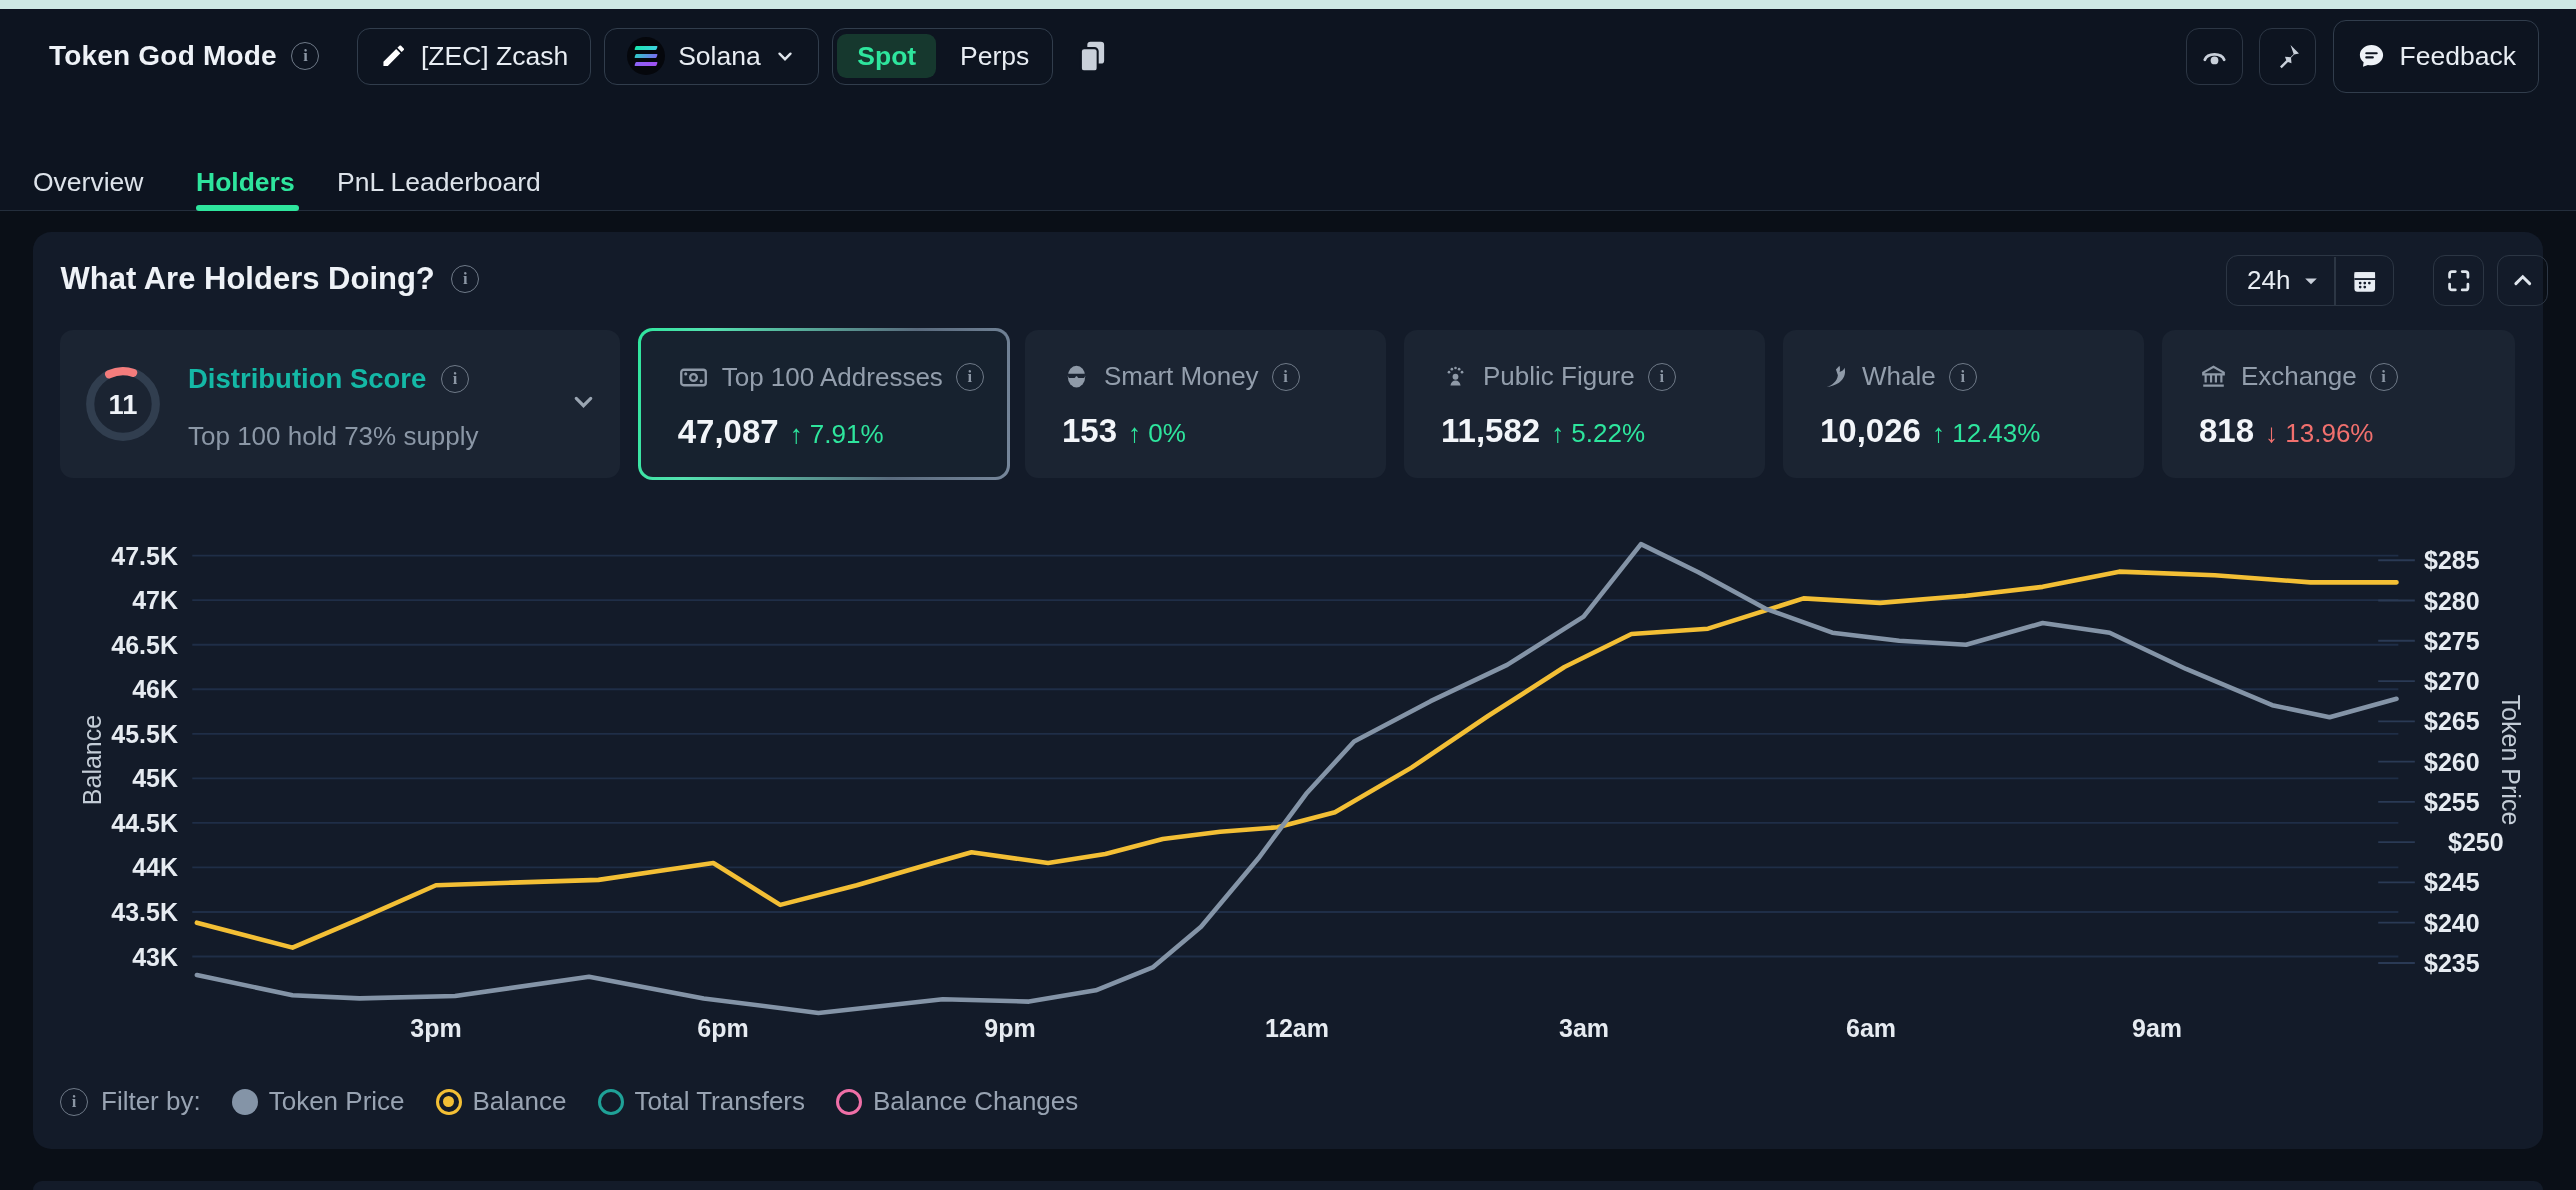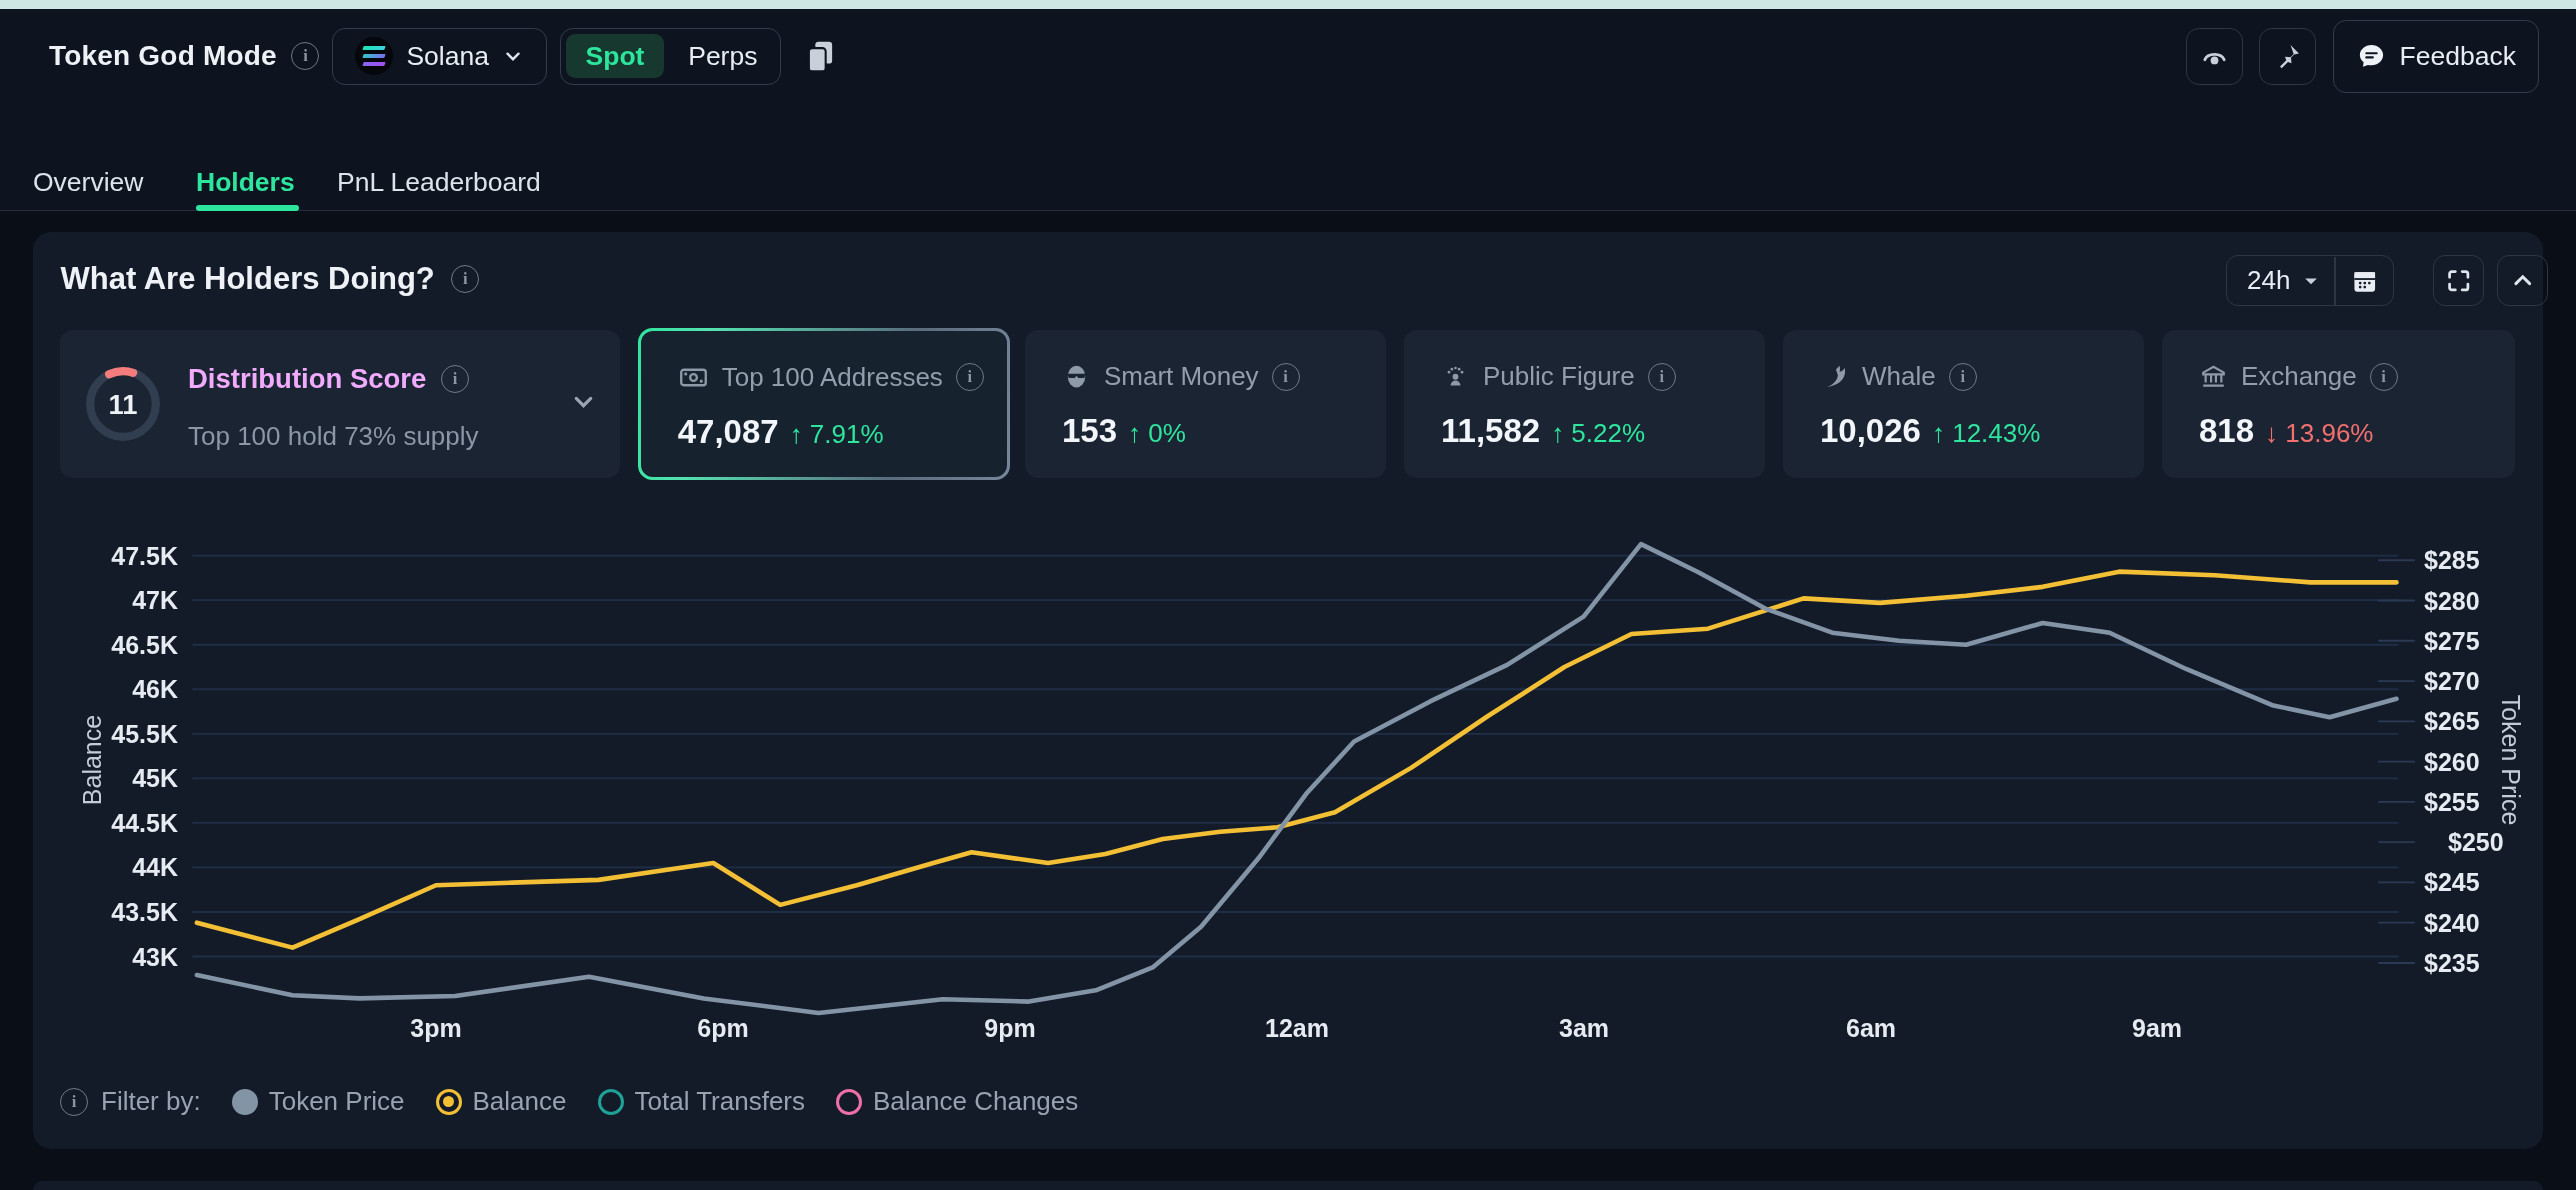--- a/index.html
+++ b/index.html
@@ -45,21 +45,21 @@
   .card-inner-pad{padding:31px 0 0 37px;}
   .c-title-row{display:flex;align-items:center;gap:13px;color:#939eac;font-size:26px;}
   .c-value-row{display:flex;align-items:baseline;gap:11px;margin-top:20px;}
   .c-value{font-size:33px;font-weight:bold;color:#f2f5f9;}
   .c-delta{font-size:26px;}
   .up{color:#2ee59d;} .down{color:#f1706e;}
   #card-top100-border{position:absolute;top:328px;height:152px;border-radius:14.6px;
     background:linear-gradient(100deg,#2ee59d 0%,#55e2b0 18%,#5a6b7e 70%,#76879b 100%);}
   #card-top100{position:absolute;left:2.7px;top:2.7px;background:#17222f;border-radius:12px;}
   .gauge-num{font-size:30px;font-weight:bold;fill:#eef2f7;}
-  .ds-title{font-size:27.5px;font-weight:bold;color:#f0abfc;}
+  .ds-title{font-size:27.5px;font-weight:bold;color:#14b8a6;}
   .ds-sub{font-size:26px;color:#8b97a6;margin-top:26px;}
 
   
   .tick{position:absolute;color:#e6ebf1;font-size:25px;font-weight:bold;}
   .tick.left{width:137px;text-align:right;transform:translateY(-50%);}
   .tick.right{transform:translateY(-50%);}
   .tick.x{transform:translateX(-50%);}
   .axis-name{position:absolute;color:#c3ccd6;font-size:25px;white-space:nowrap;}
   #axis-name-left{left:92px;top:760px;transform:translate(-50%,-50%) rotate(-90deg);}
   #axis-name-right{left:2510px;top:760px;transform:translate(-50%,-50%) rotate(90deg);}
@@ -75,20 +75,28 @@
 <body>
 
 <div id="canvas">
 
   <div id="top-strip" class="abs"></div>
 
   <div id="header" class="abs">
     <span class="hd-title">Token God Mode</span>
     <span class="info-i" style="margin-left:14.6px;">i</span>
 
+    <div class="pill" style="margin-left:38px;">
+      <span>
+        <svg width="27.5" height="27.5" viewBox="0 0 24 24">
+            <path d="M3 17.2V21h3.8L17.8 9.9l-3.7-3.7L3 17.2zM20.7 7c.4-.4.4-1 0-1.4l-2.3-2.3c-.4-.4-1-.4-1.4 0l-1.8 1.8 3.7 3.7L20.7 7z" fill="#ffffff"></path>
+          </svg>
+      </span>
+      <span>[ZEC] Zcash</span>
+    </div>
 
     <div class="pill" style="margin-left:13px;">
       <span class="sol-circle">
         <span class="sol-bar" style="background:linear-gradient(90deg,#19e6ad,#3fd0e0);"></span>
         <span class="sol-bar" style="background:linear-gradient(90deg,#2fc8c8,#7a6cf0);"></span>
         <span class="sol-bar" style="background:linear-gradient(90deg,#8a63f4,#a14ff0);"></span>
       </span>
       <span>Solana</span>
       <span>
         <svg width="22" height="22" viewBox="0 0 24 24" fill="none" stroke="#dfe5ec" stroke-width="2.6" stroke-linecap="round">

